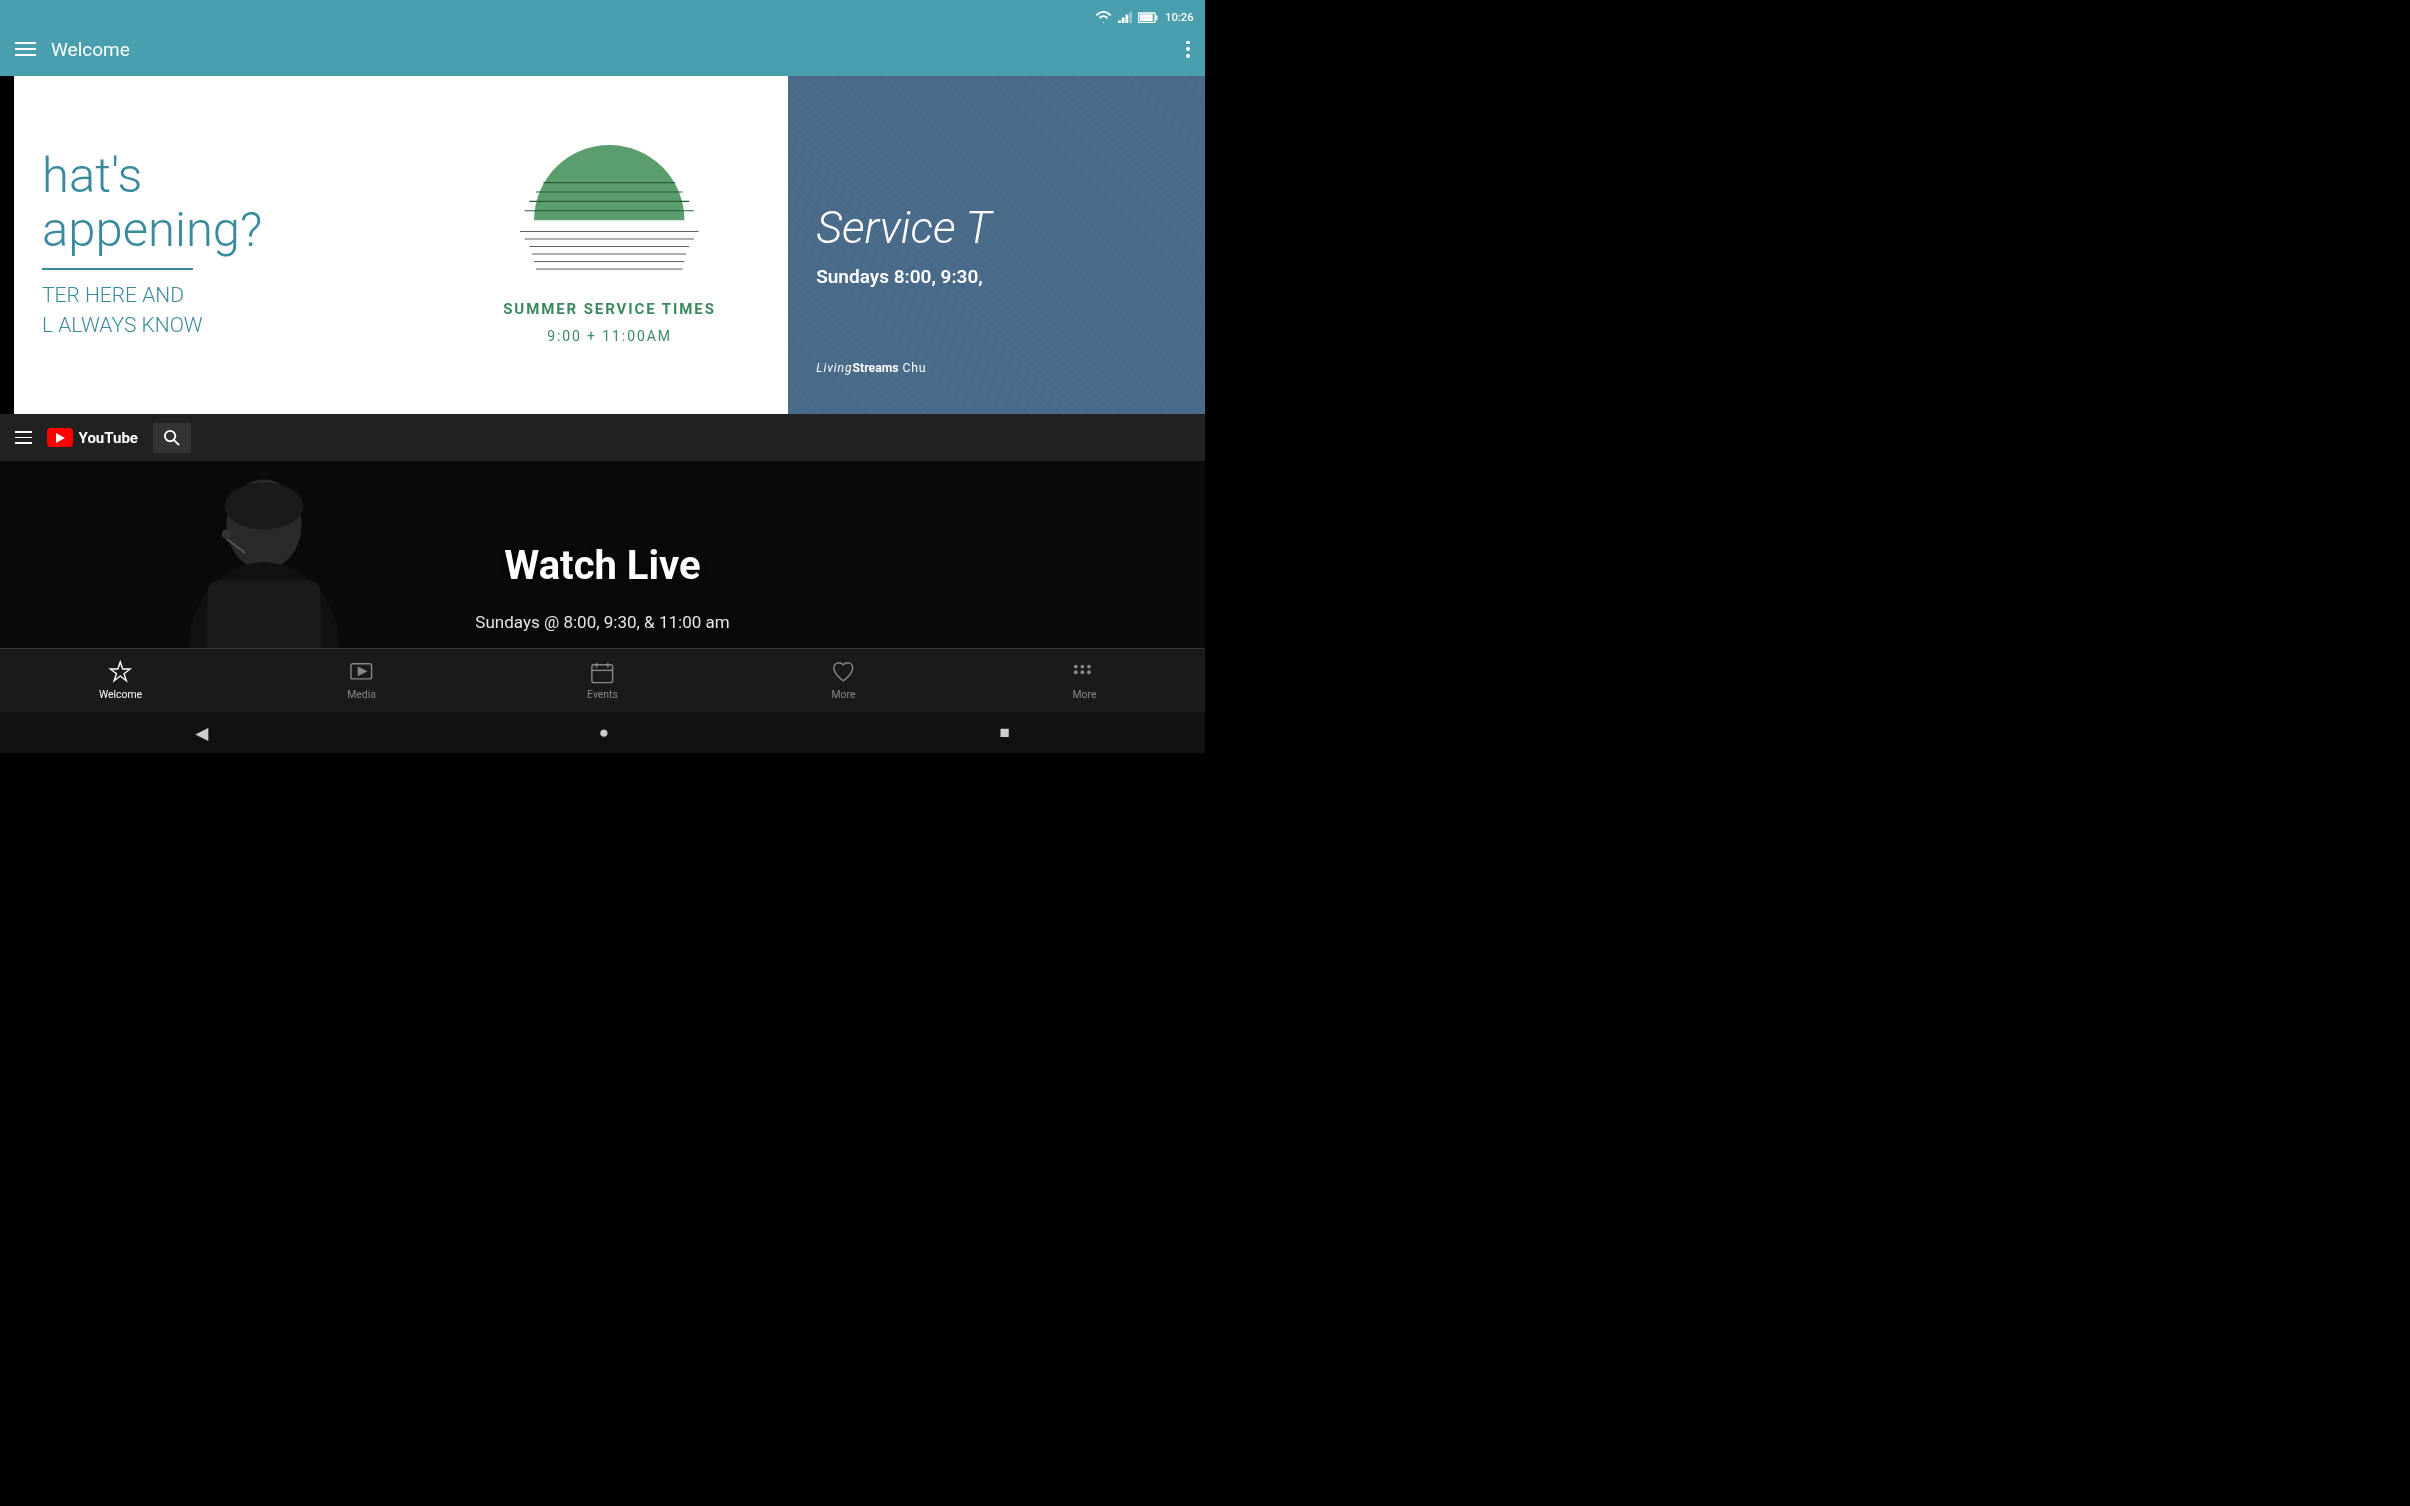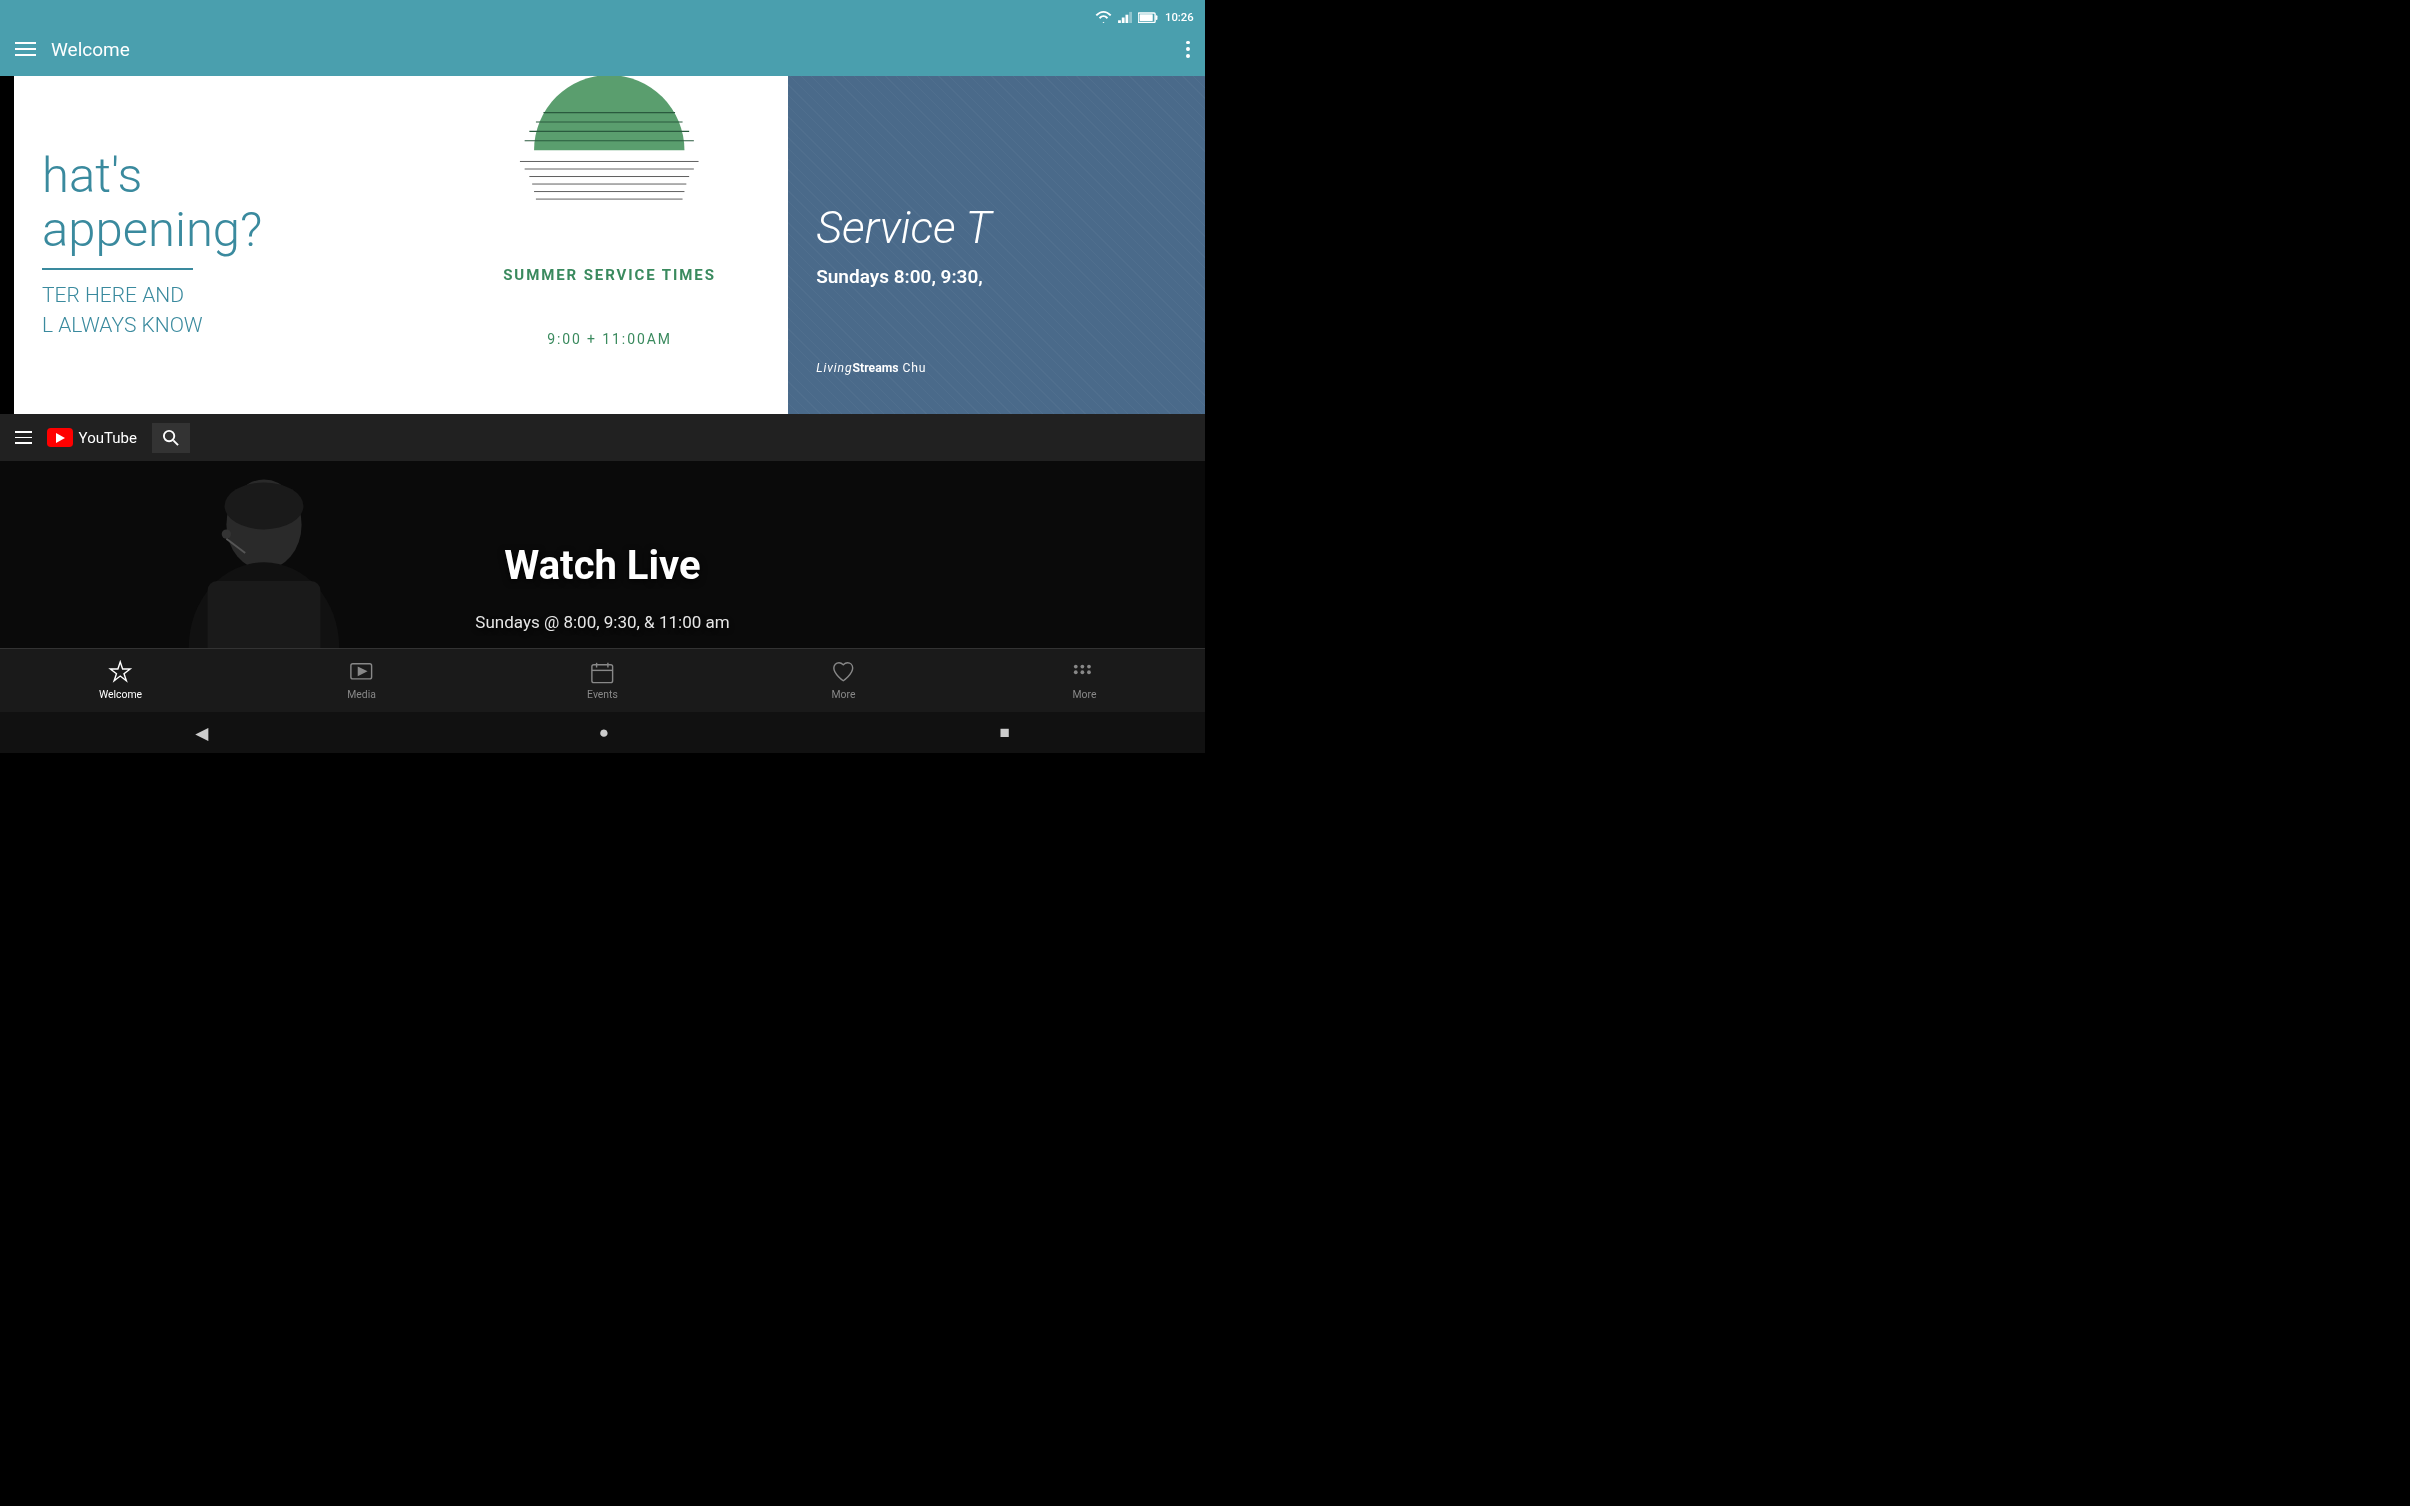--- a/index.html
+++ b/index.html
@@ -199,21 +199,21 @@
       width: 17px;
       height: 1.9px;
       background: white;
     }
     .yt-logo {
       display: flex;
       align-items: center;
       gap: 5.6px;
       color: white;
       font-size: 15px;
-      font-weight: 400;
+      font-weight: 700;
     }
     .yt-logo-icon {
       width: 26px;
       height: 19px;
       background: #ff0000;
       border-radius: 3.8px;
       display: flex;
       align-items: center;
       justify-content: center;
     }
@@ -382,21 +382,21 @@
   <div class="slide-1">
     <div class="slide-1-text-main">
       hat's<br>appening?
     </div>
     <div class="slide-1-divider"></div>
     <div class="slide-1-sub">
       TER HERE AND<br>L ALWAYS KNOW
     </div>
   </div>
 
-  <div style="position:absolute;left:50%;top:0;transform:translateX(-50%);width:50%;height:100%;background:white;display:flex;flex-direction:column;align-items:center;gap:37px;">
+  <div style="position:absolute;left:50%;top:0;transform:translateX(-50%);width:50%;height:100%;background:white;display:flex;flex-direction:column;align-items:center;justify-content:center;">
 
     <svg class="summer-svg" width="188" height="141" viewBox="0 0 200 150">
 
       <ellipse cx="100" cy="80" rx="80" ry="80" fill="#5a9e6e" clip-path="url(#dome-clip)"></ellipse>
       <defs>
         <clipPath id="dome-clip">
           <rect x="0" y="0" width="200" height="80"></rect>
         </clipPath>
       </defs>
 

